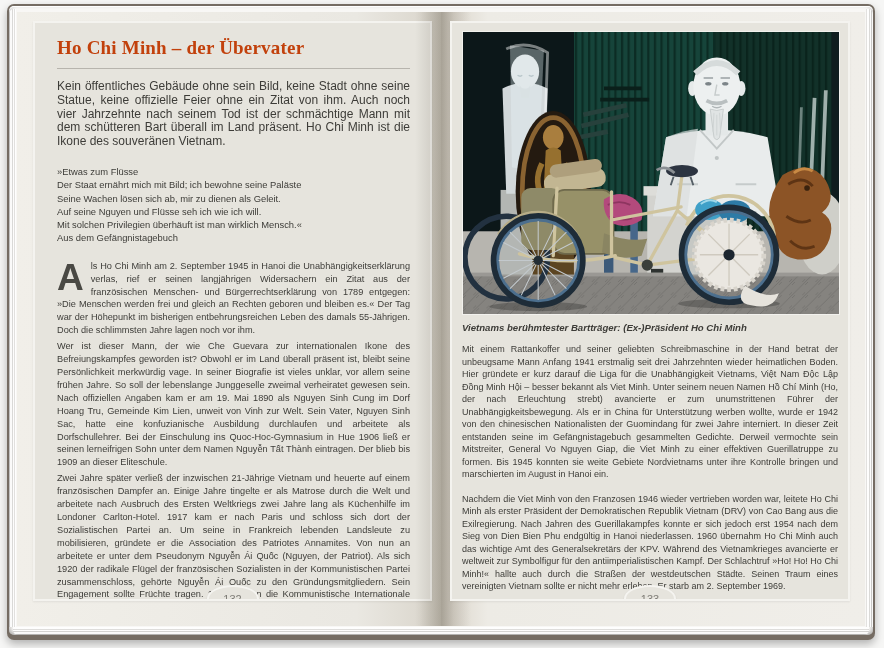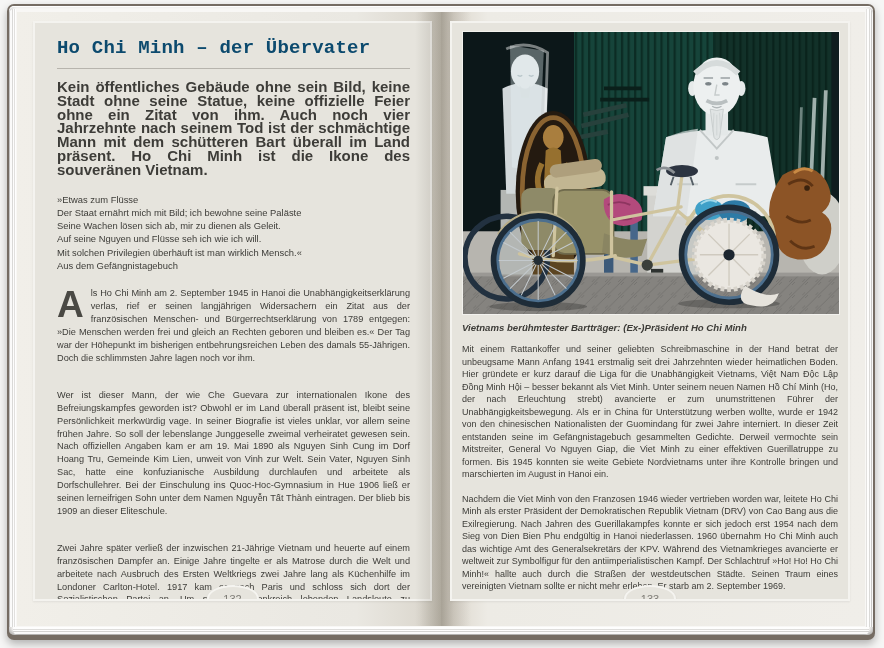--- a/index.html
+++ b/index.html
@@ -25,26 +25,26 @@
   .page{position:relative;width:50%;height:100%;}
   .page-left{background:linear-gradient(to right,#f1efe9 0%,#eae8e2 80%,#ddd9d0 95%,#c8c3b7 100%);}
   .page-right{background:linear-gradient(to right,#c6c1b5 0%,#ded9cf 3%,#edebe5 11%,#f0eee9 100%);}
 
   .panel{position:absolute;border:2px solid #f4f3ef;background:#e6e4dd;
     box-shadow:0 1px 2px rgba(0,0,0,.07);overflow:visible;}
   .panel-left{left:16px;right:9px;top:9px;bottom:25px;padding:10px 20px 6px 22px;overflow:hidden;}
   .panel-right{left:9px;right:15px;top:9px;bottom:25px;padding:8px 10px 6px 10px;overflow:hidden;}
 
   
-  .title{font-family:Liberation Mono, monospace;font-weight:bold;font-size:19px;
-    color:#0c4a6e;margin:4px 0 9px 0;letter-spacing:.2px;}
+  .title{font-family:Liberation Serif, serif;font-weight:bold;font-size:19px;
+    color:#c2410c;margin:4px 0 9px 0;letter-spacing:.2px;}
   .rule{border-top:1px solid #b7b4ad;margin:0 0 11px 0;}
-  .intro{font-weight:bold;font-size:15px;line-height:13.8px;text-align:justify;color:#3d3c38;}
+  .intro{font-weight:normal;font-size:12px;line-height:13.8px;text-align:justify;color:#3d3c38;}
   .quote{margin-top:16px;font-size:9.4px;line-height:13.3px;color:#3d3c38;}
-  .para{margin-top:24px;font-size:9.2px;line-height:12.9px;text-align:justify;color:#3d3c38;}
+  .para{margin-top:3px;font-size:9.2px;line-height:12.9px;text-align:justify;color:#3d3c38;}
   .para-first{margin-top:15px;}
   .dropcap{float:left;font-size:37px;line-height:30px;font-weight:bold;
     padding:3px 7px 0 0;color:#4a4944;}
 
   
   .photo{display:block;width:100%;height:282px;border:1px solid #f2f1ed;background:#0f1d20;}
   .caption{text-align:left;font-style:italic;font-weight:bold;font-size:9.6px;
     color:#3d3c38;margin:7px 0 10px 0;}
   .rpara{font-size:9px;line-height:12.5px;text-align:justify;color:#3d3c38;}
   .rpara + .rpara{margin-top:12px;}

